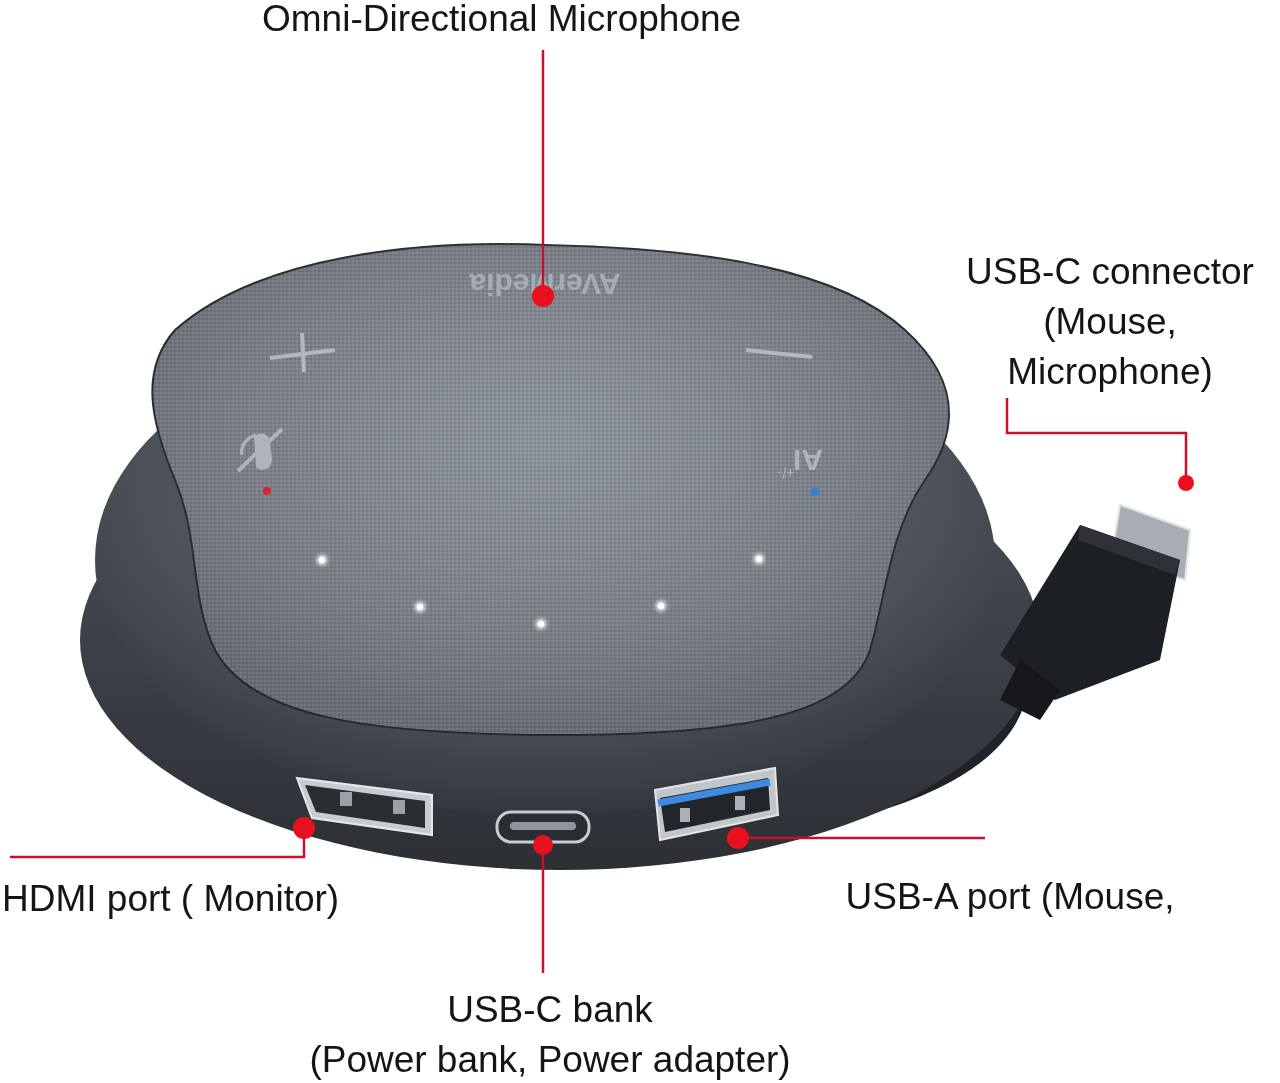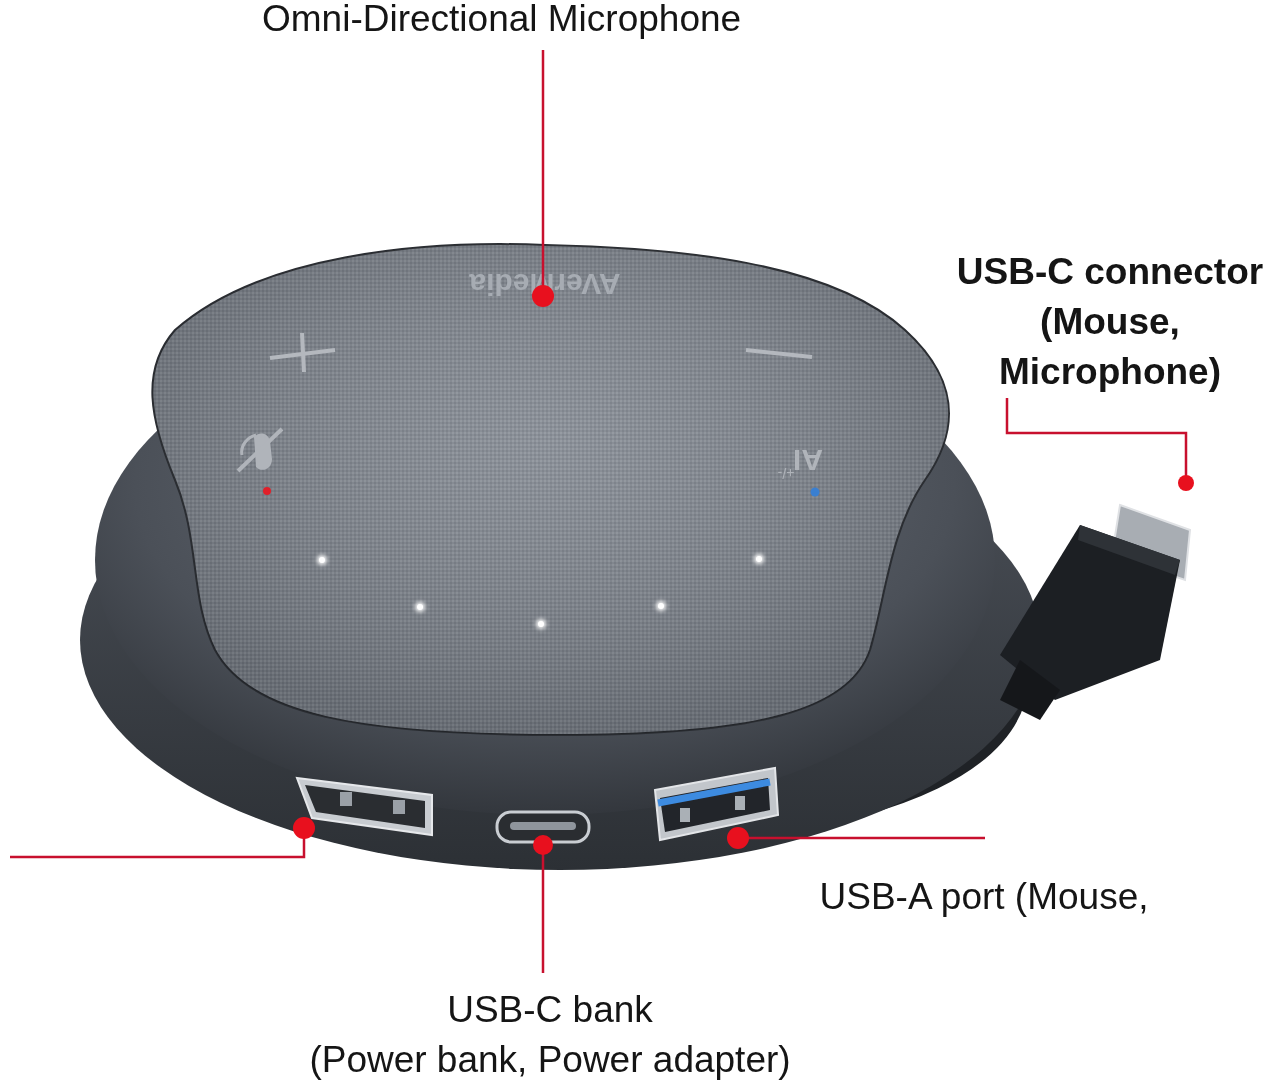--- a/index.html
+++ b/index.html
@@ -4,23 +4,23 @@
 <style>
   html, body { margin: 0; padding: 0; background: #ffffff; }
   body { width: 1280px; height: 1083px; position: relative; overflow: hidden;
          font-family: "Liberation Sans", "DejaVu Sans", sans-serif; color: #111111; }
   .stage { position: absolute; left: 0; top: 0; width: 1280px; height: 1083px; }
   .label { position: absolute; font-size: 37px; line-height: 50px; color: #151515;
            white-space: nowrap; letter-spacing: 0px; }
   .label.center { text-align: center; }
   .label .line { display: block; }
   #lbl-mic { left: 262px; top: -6px; }
-  #lbl-usbc-conn { left: 940px; top: 247px; width: 340px; font-weight: bold; }
+  #lbl-usbc-conn { left: 940px; top: 247px; width: 340px; }
   #lbl-hdmi { left: 2px; top: 874px; }
-  #lbl-usba { left: 754px; top: 872px; width: 460px; }
+  #lbl-usba { left: 780px; top: 872px; width: 460px; }
   #lbl-usbc-port { left: 250px; top: 985px; width: 600px; }
 </style>
 </head>
 <body>
 
 <div class="stage">
   <svg width="1280" height="1083" viewBox="0 0 1280 1083" xmlns="http://www.w3.org/2000/svg">
     <defs>
       <pattern id="weave" width="4" height="4" patternUnits="userSpaceOnUse">
         <rect width="4" height="4" fill="#7f858e"></rect>
@@ -166,20 +166,23 @@
   <div class="label" id="lbl-mic">
     <span class="line">Omni-Directional Microphone</span>
   </div>
 
   <div class="label center" id="lbl-usbc-conn">
     <span class="line">USB-C connector</span>
     <span class="line">(Mouse,</span>
     <span class="line">Microphone)</span>
   </div>
 
+  <div class="label" id="lbl-hdmi">
+    <span class="line">HDMI port ( Monitor)</span>
+  </div>
 
   <div class="label center" id="lbl-usba">
     <span class="line">USB-A port (Mouse,</span>
   </div>
 
   <div class="label center" id="lbl-usbc-port">
     <span class="line">USB-C bank</span>
     <span class="line">(Power bank, Power adapter)</span>
   </div>
 </div>

